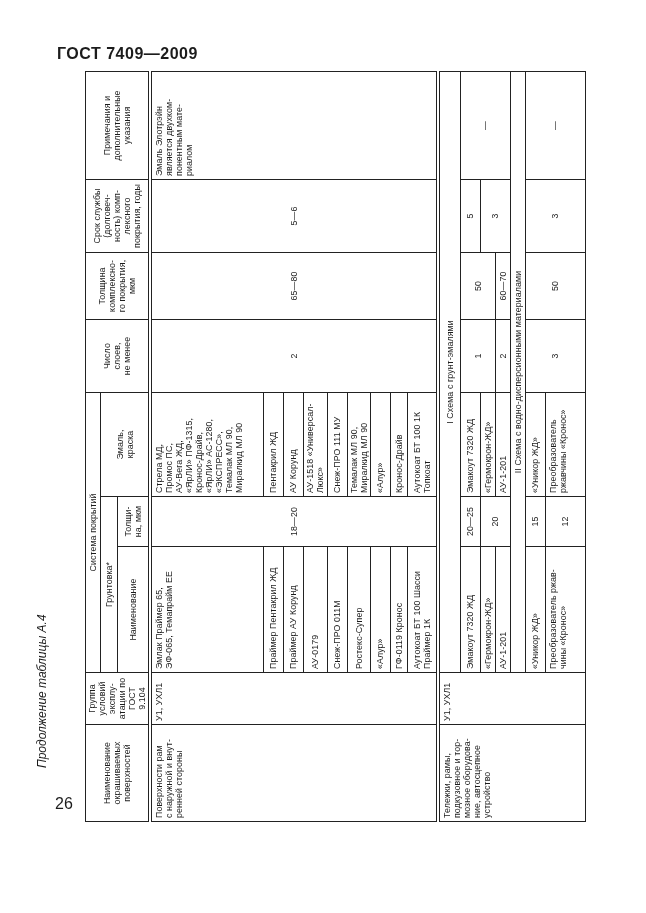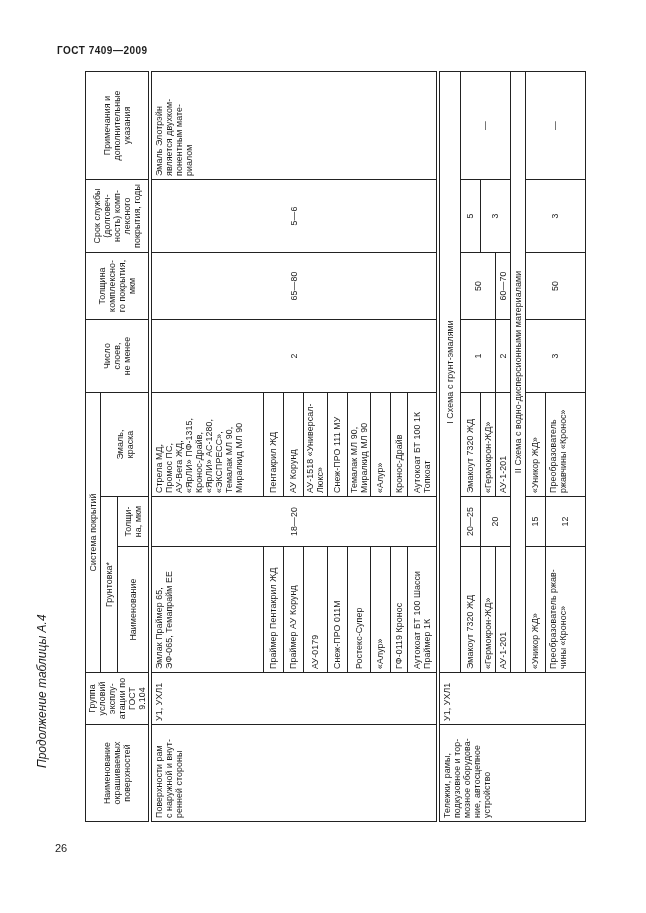--- a/index.html
+++ b/index.html
@@ -1,21 +1,21 @@
 <!DOCTYPE html>
 <html><head>
 <meta charset="utf-8">
 <style>
   html,body{margin:0;padding:0;}
   body{
     width:646px;height:913px;background:#ffffff;position:relative;
     font-family:"Liberation Sans",sans-serif;color:#1c1c1c;overflow:hidden;
   }
-  .doc-code{position:absolute;left:57px;top:45px;font-size:10px;font-weight:bold;letter-spacing:.5px;}
-  .page-num{position:absolute;left:55px;top:842px;font-size:11px;}
+  .doc-code{position:absolute;left:57px;top:45px;font-size:16px;font-weight:bold;letter-spacing:.5px;}
+  .page-num{position:absolute;left:55px;top:795px;font-size:16px;}
   .rot-wrap{position:absolute;left:85px;top:72px;width:511px;height:750px;}
   .readable{
     position:absolute;left:0;top:0;width:750px;height:511px;
     transform:rotate(-90deg) translate(-750px,0);transform-origin:0 0;
   }
   .caption{position:absolute;left:54px;top:-50px;font-style:italic;font-size:12px;white-space:nowrap;}
   table.gt{border-collapse:collapse;table-layout:fixed;width:750px;}
   .gt td{
     border:1px solid #222;font-size:8.8px;line-height:1.14;letter-spacing:.1px;
     padding:1px 3px;text-align:center;vertical-align:middle;

